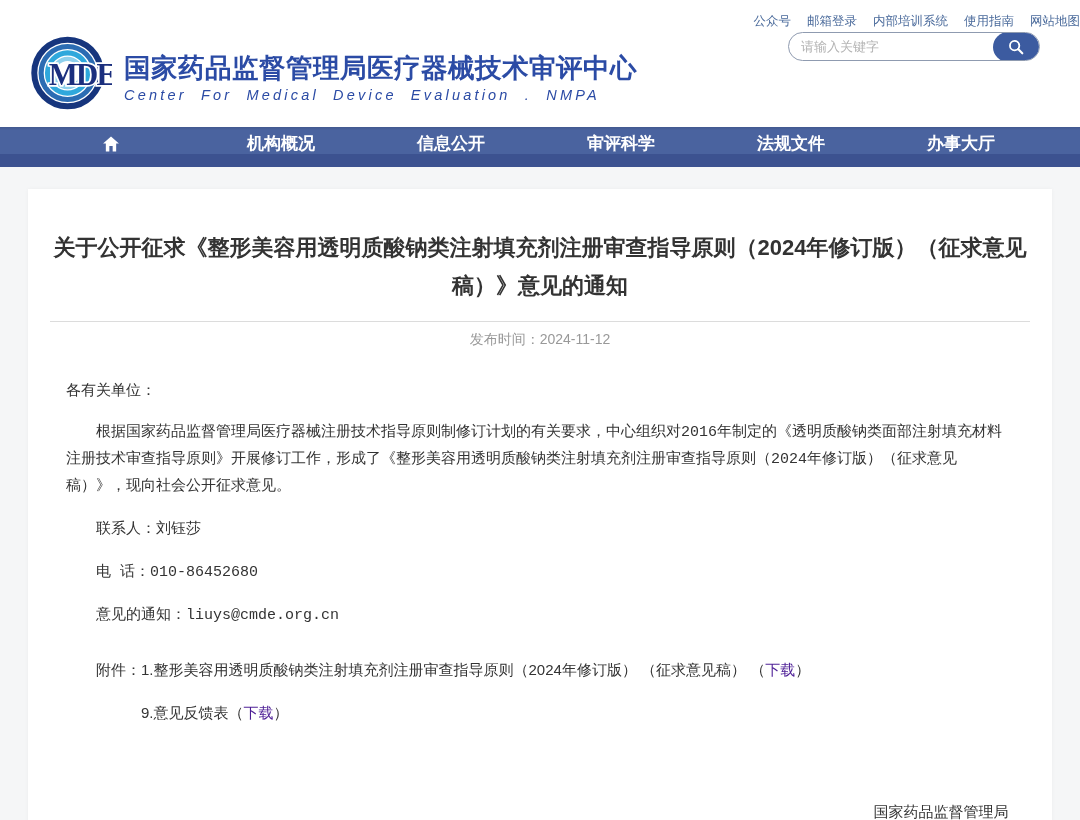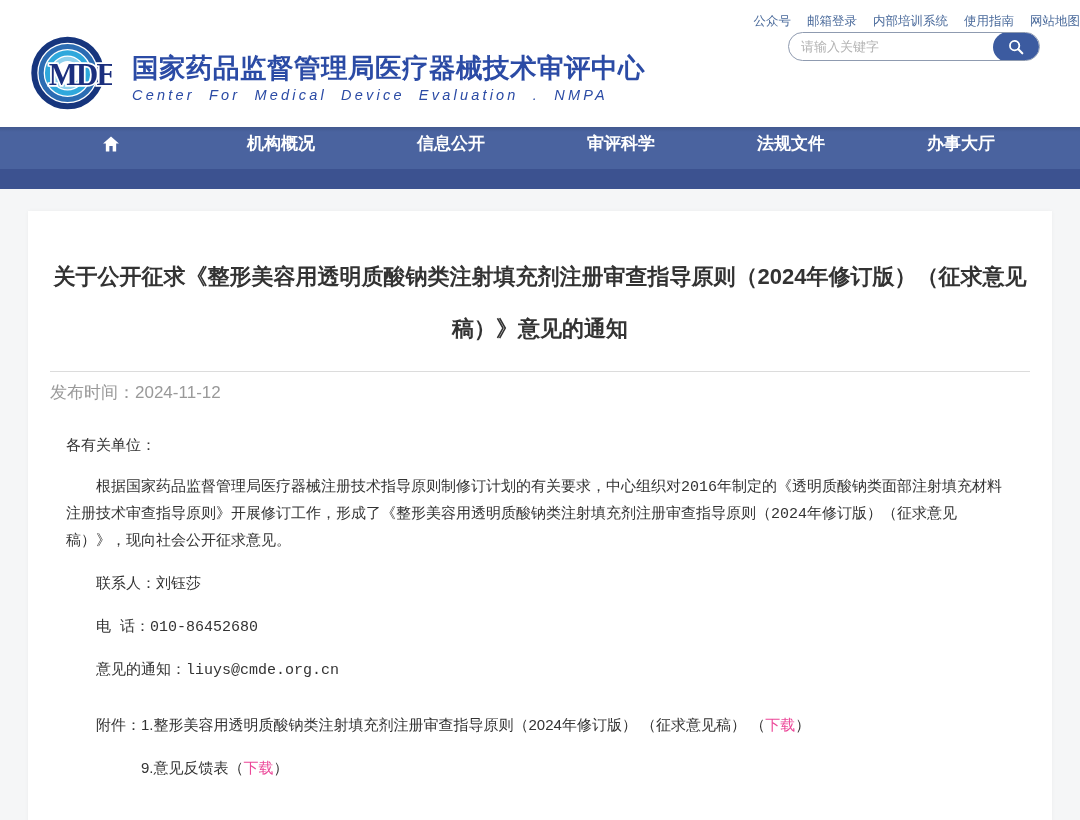--- a/index.html
+++ b/index.html
@@ -31,21 +31,21 @@
   .header {
     background:#fff;
     height:97px;
     position:relative;
     padding-left:30px;
     display:flex;
     align-items:flex-start;
   }
   .logo-wrap { display:flex; align-items:center; cursor:pointer; }
   .logo-mark { width:82px; height:82px; margin-top:2px; }
-  .logo-text { margin-left:20px; margin-top:10px; }
+  .logo-text { margin-left:12px; margin-top:10px; }
   .logo-cn {
     font-size:26.5px;
     font-weight:700;
     color:#2b4ba5;
     letter-spacing:0.5px;
     line-height:32px;
     white-space:nowrap;
   }
   .logo-en {
     font-size:14.5px;
@@ -88,21 +88,21 @@
     border-radius:15px;
     display:flex;
     align-items:center;
     justify-content:center;
     cursor:pointer;
     flex:0 0 auto;
   }
 
   
   .nav {
-    height:62px;
+    height:40px;
     background:linear-gradient(180deg,#42598f 0%,#4a639f 8%,#4a639f 67%,#3c5290 67%,#3c5290 100%);
   }
   .nav ul {
     list-style:none;
     display:flex;
     width:1050px;
     padding-left:26px;
     height:33px;
   }
   .nav li {
@@ -122,46 +122,46 @@
     background:#fff;
     min-height:603px;
     padding:40px 22px 40px;
     box-shadow:0 0 4px rgba(0,0,0,0.04);
   }
   .article-title {
     font-size:22px;
     font-weight:600;
     color:#333;
     text-align:center;
-    line-height:52px;
+    line-height:38px;
     max-width:980px;
     margin:0 auto;
   }
   .title-divider {
     border:none;
     border-top:1px solid #dcdcdc;
     margin-top:16px;
   }
   .publish-row {
-    text-align:left;
-    font-size:17px;
+    text-align:center;
+    font-size:14px;
     color:#999;
     margin-top:9px;
   }
   .article-body {
     margin-top:27px;
     font-size:15px;
     line-height:27px;
     color:#333;
   }
   .article-body p { margin:16px; }
   .indent { text-indent:2em;font-family:Liberation Mono, monospace; }
   .attach-row1 { text-indent:2em; margin-top:27px !important; }
   .attach-row2 { padding-left:5em; }
-  .dl-link { color:#ec4899; text-decoration:none; cursor:pointer; }
+  .dl-link { color:#4c1d95; text-decoration:none; cursor:pointer; }
   .sign-block {
     margin-top:56px;
     margin-right:14px;
     float:right;
     text-align:center;
     font-size:15px;
     line-height:27px;
     color:#333;
   }
   .clear { clear:both; }

